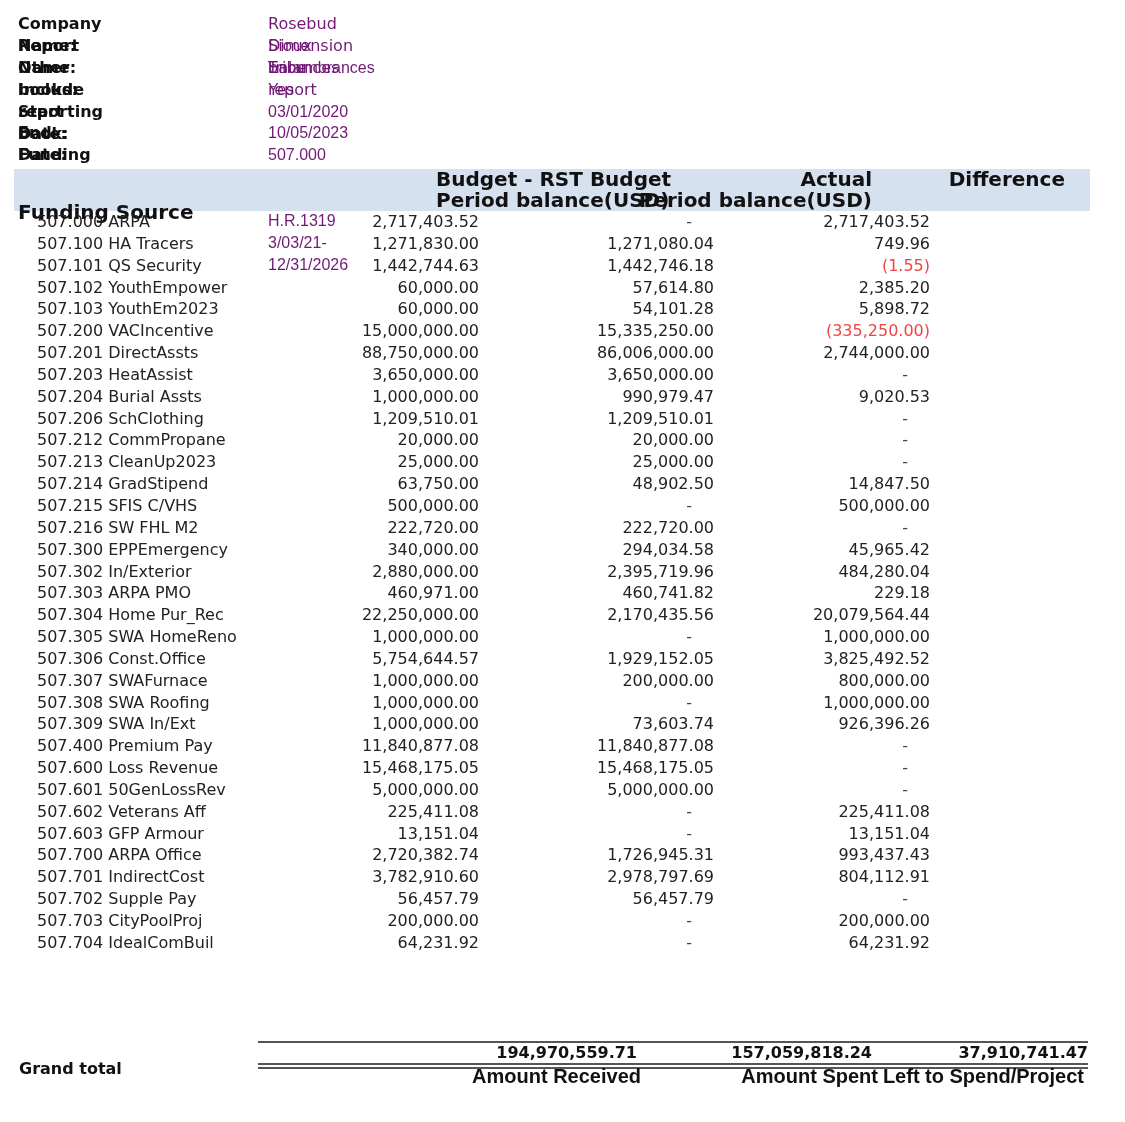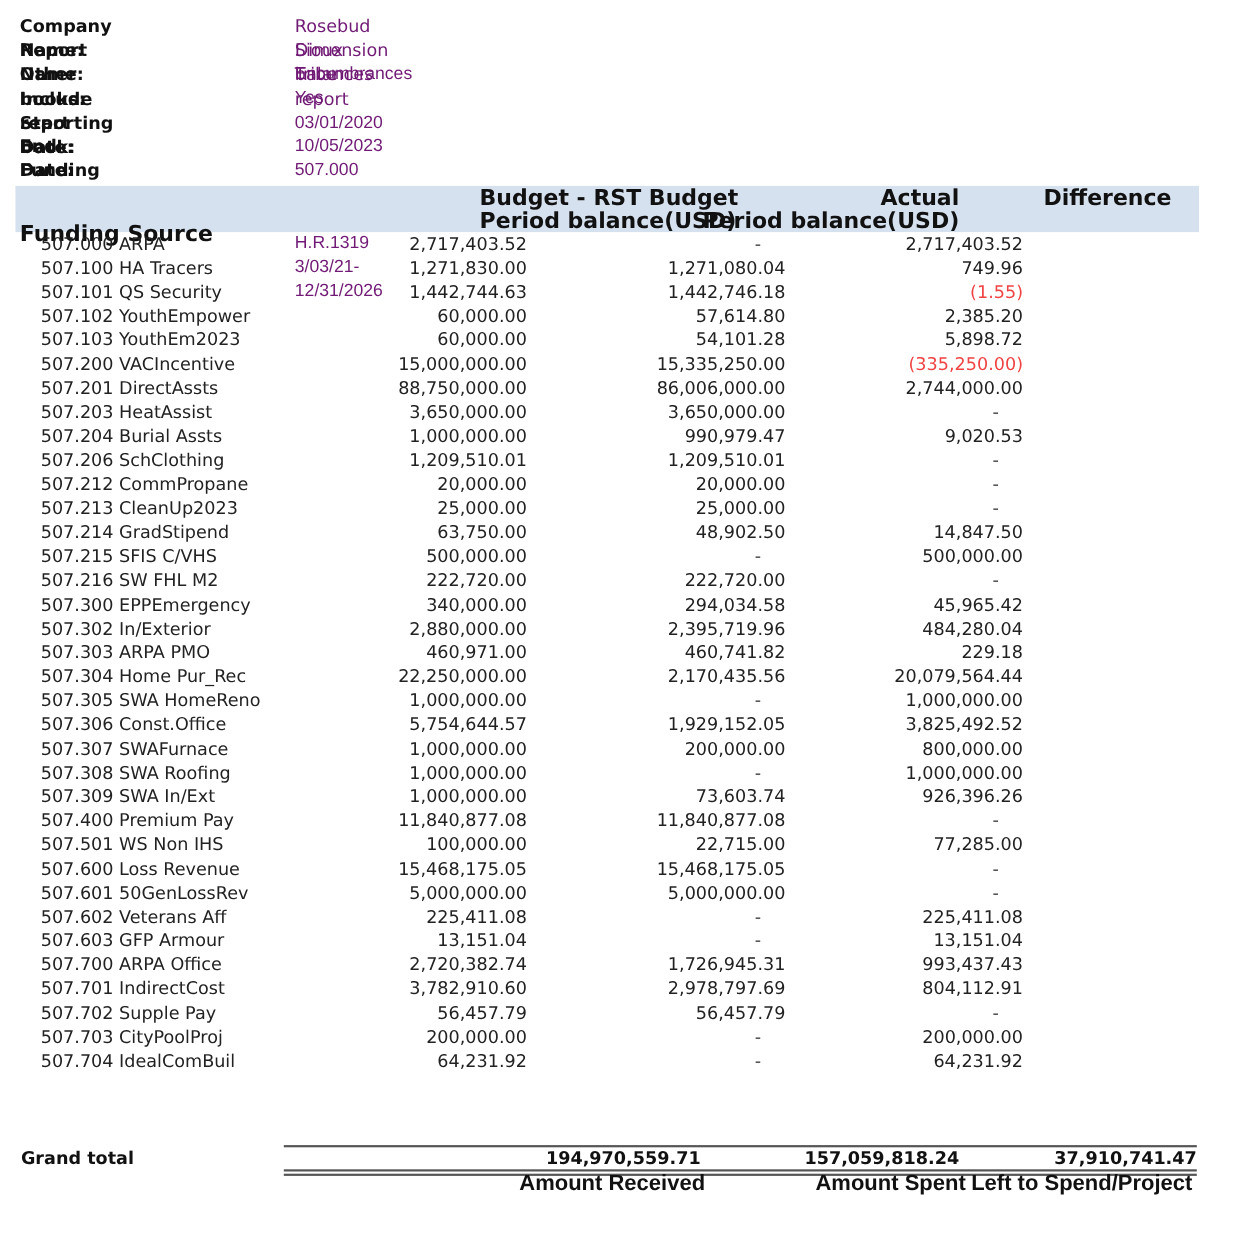--- a/index.html
+++ b/index.html
@@ -219,26 +219,20 @@
       <span class="cell c-actual">73,603.74</span>
       <span class="cell c-diff">926,396.26</span>
     </div>
     <div class="row">
       <span class="cell c-name">507.400 Premium Pay</span>
       <span class="cell c-budget">11,840,877.08</span>
       <span class="cell c-actual">11,840,877.08</span>
       <span class="cell c-diff dash">-</span>
     </div>
     <div class="row">
-      <span class="cell c-name">507.501 WS Non IHS</span>
-      <span class="cell c-budget">100,000.00</span>
-      <span class="cell c-actual">22,715.00</span>
-      <span class="cell c-diff">77,285.00</span>
-    </div>
-    <div class="row">
       <span class="cell c-name">507.600 Loss Revenue</span>
       <span class="cell c-budget">15,468,175.05</span>
       <span class="cell c-actual">15,468,175.05</span>
       <span class="cell c-diff dash">-</span>
     </div>
     <div class="row">
       <span class="cell c-name">507.601 50GenLossRev</span>
       <span class="cell c-budget">5,000,000.00</span>
       <span class="cell c-actual">5,000,000.00</span>
       <span class="cell c-diff dash">-</span>
@@ -282,21 +276,21 @@
     <div class="row">
       <span class="cell c-name">507.704 IdealComBuil</span>
       <span class="cell c-budget">64,231.92</span>
       <span class="cell c-actual dash">-</span>
       <span class="cell c-diff">64,231.92</span>
     </div>
   </div>
 
 <div class="total-top"></div>
 <div class="total-row">
-  <span class="cell c-name" style="font-weight:bold;">Grand total</span>
+  <span class="cell c-name" style="font-weight:bold;margin-top:16px;">Grand total</span>
   <span class="cell c-budget">194,970,559.71</span>
   <span class="cell c-actual">157,059,818.24</span>
   <span class="cell c-diff">37,910,741.47</span>
 </div>
 <div class="total-bot1"></div>
 <div class="total-bot2"></div>
 
 <div class="labels-row">
   <span class="foot-label" style="right:484px;">Amount Received</span>
   <span class="foot-label" style="right:247px;">Amount Spent</span>

